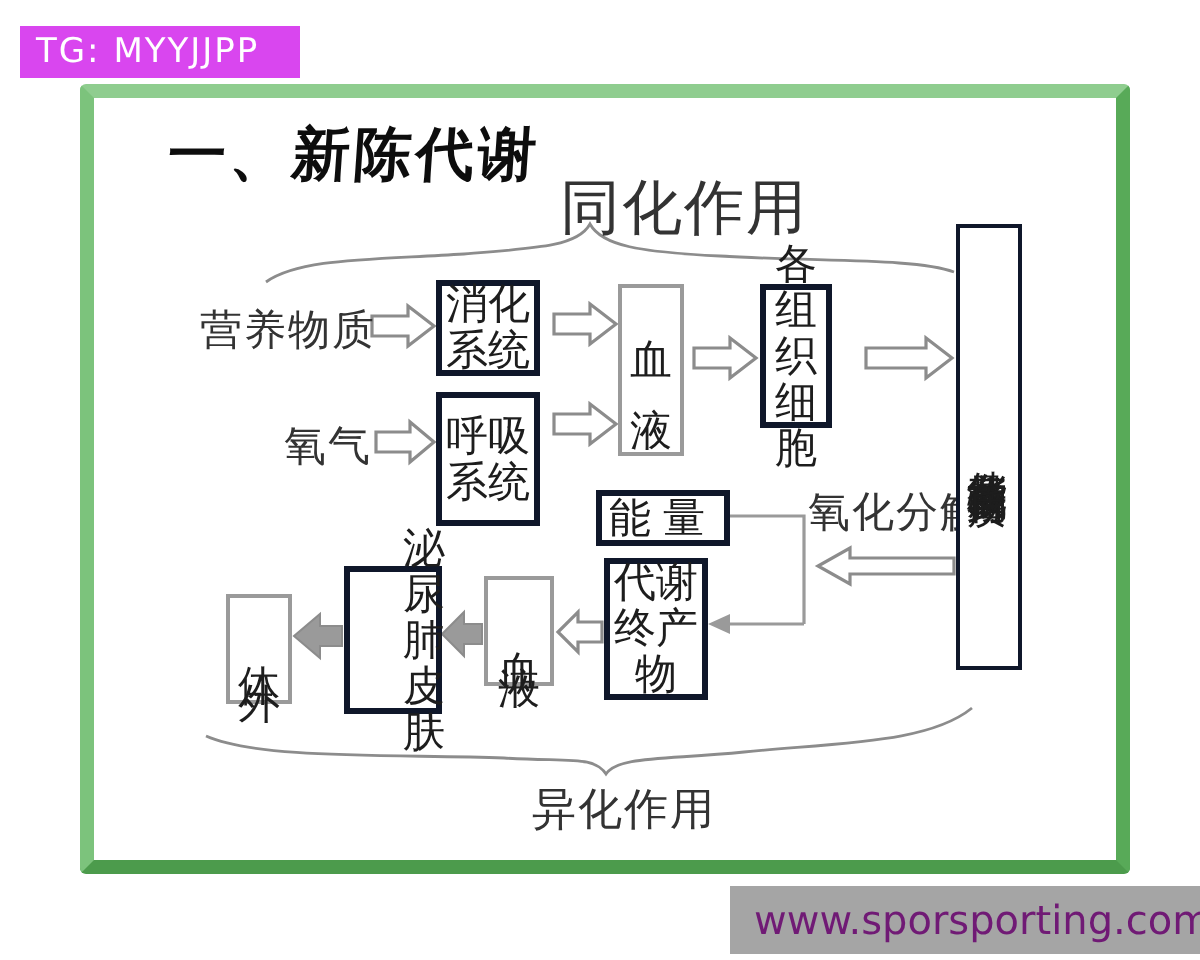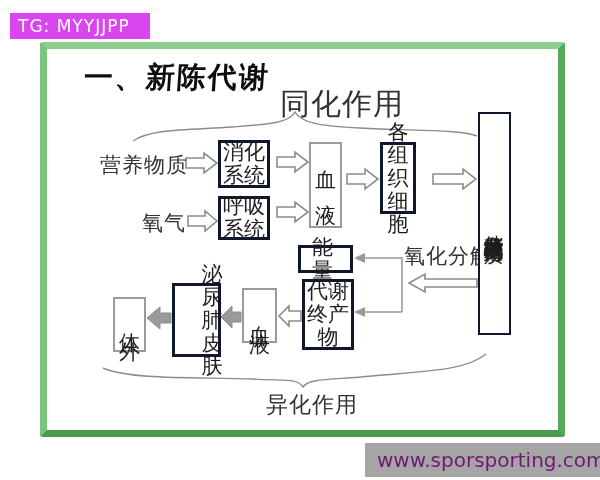--- a/index.html
+++ b/index.html
@@ -91,28 +91,28 @@
 
 <div class="title">一、新陈代谢</div>
 <div class="lbl" style="left:280px;top:84px;font-size:30px;">同化作用</div>
 <div class="lbl" style="left:266px;top:390px;font-size:22px;">异化作用</div>
 <div class="lbl" style="left:404px;top:242px;">氧化分解</div>
 <div class="lbl" style="left:100px;top:151px;">营养物质</div>
 <div class="lbl" style="left:142px;top:209px;">氧气</div>
 
 <div class="box bold-border" style="left:218px;top:140px;width:52px;height:48px;">消化
 系统</div>
-<div class="box bold-border" style="left:218px;top:196px;width:52px;height:44px;">呼吸
+<div class="box bold-border" style="left:218px;top:196px;width:52px;height:67px;">呼吸
 系统</div>
 <div class="vbox light-border" style="left:309px;top:142px;width:33px;height:86px;letter-spacing:34px;padding-top:4px;">血液</div>
 <div class="box bold-border" style="left:380px;top:142px;width:36px;height:72px;">各组
 织细
 胞</div>
 <div class="vbox bold-border" style="left:478px;top:112px;width:33px;height:223px;font-size:20px;letter-spacing:1px;border-width:2.5px;">储存能量构成自身物质</div>
-<div class="box bold-border" style="left:298px;top:245px;width:55px;height:28px;letter-spacing:6px;">能量</div>
+<div class="box bold-border" style="left:298px;top:245px;width:67px;height:28px;letter-spacing:6px;">能量</div>
 <div class="box bold-border" style="left:302px;top:279px;width:52px;height:71px;">代谢
 终产
 物</div>
 <div class="vbox light-border" style="left:242px;top:288px;width:35px;height:55px;letter-spacing:7px;">血液</div>
 <div class="box bold-border" style="left:172px;top:283px;width:49px;height:74px;padding-left:31px;">泌尿
 肺
 皮肤</div>
 <div class="vbox light-border" style="left:113px;top:297px;width:33px;height:55px;letter-spacing:9px;">体外</div>
 
 <div class="tg-label">TG: MYYJJPP</div>

